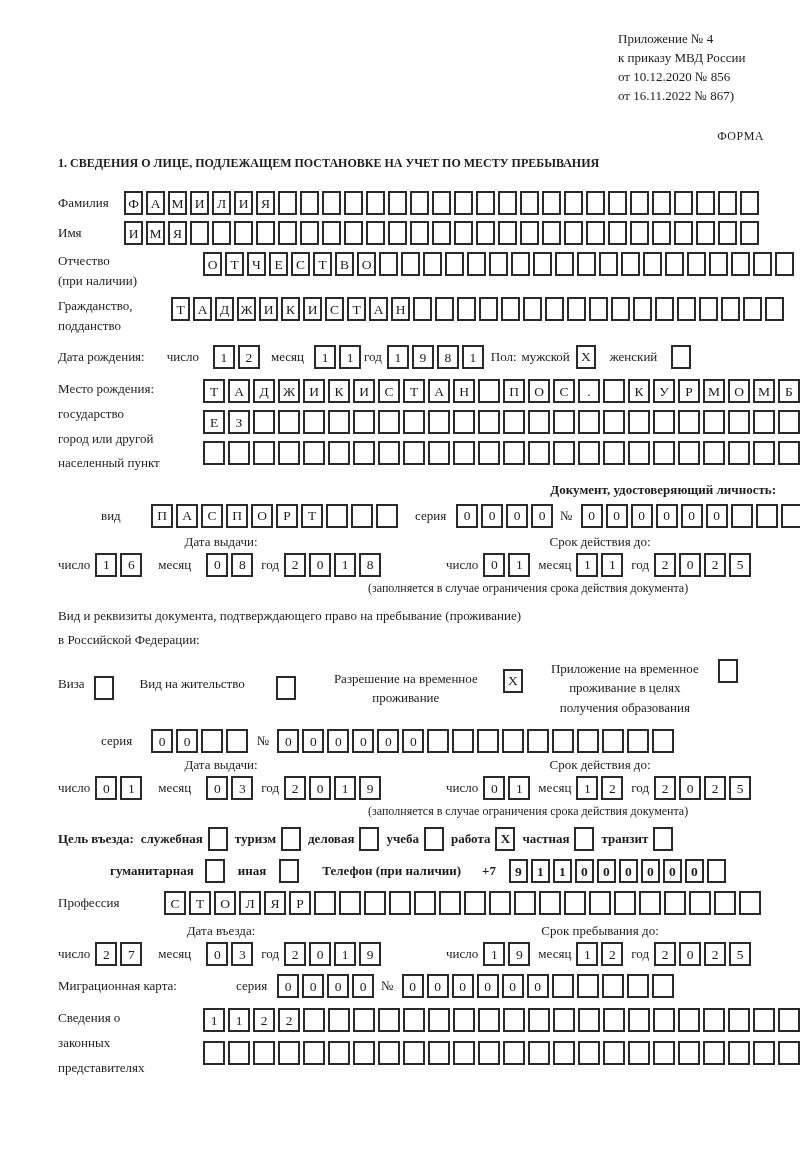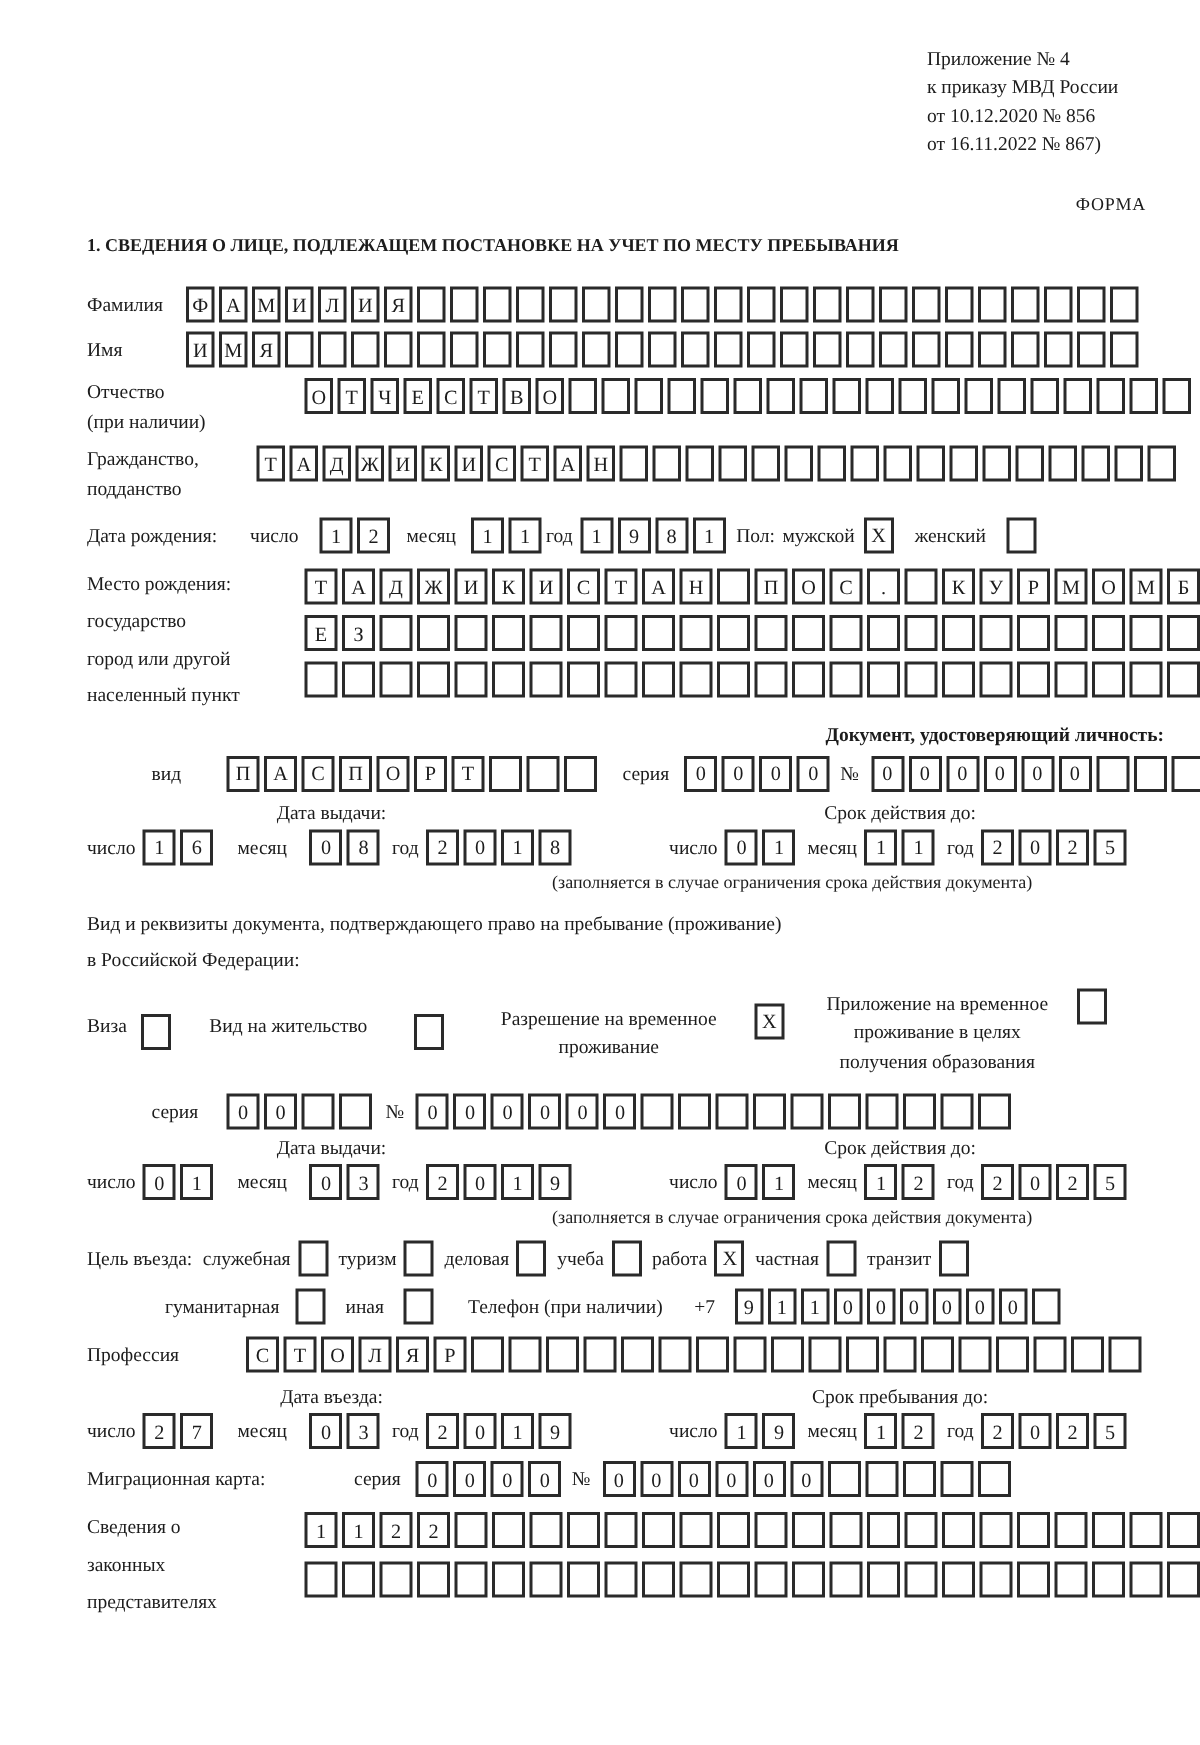--- a/index.html
+++ b/index.html
@@ -35,21 +35,21 @@
   .dg .dhead{text-align:center;margin-bottom:3px;}
   .dline{display:flex;align-items:center;gap:5px;}
   .dg-right{margin-left:62px;}
   .dnote{font-size:12px;white-space:nowrap;margin-top:4px;margin-left:-78px;}
 
   .intro{line-height:1.8;}
   .res-opts{display:flex;align-items:center;margin:8px 0 12px;}
   .res-opt{display:flex;align-items:flex-start;gap:9px;}
   .opt-lbl-c{text-align:center;line-height:1.5;}
 
-  .purpose{display:flex;align-items:center;gap:7px;margin-bottom:8px;flex-wrap:nowrap;}
+  .purpose{display:flex;align-items:center;gap:7px;margin-bottom:8px;flex-wrap:nowrap;font-weight:bold;}
   .purpose .pair{display:flex;align-items:center;gap:5px;}
   .p2{margin-left:52px;}
   .phone-lbl{margin-left:16px;margin-right:14px;}
 </style>
 </head>
 <body>
 
 <div class="page">
 
   <div class="top-note">

